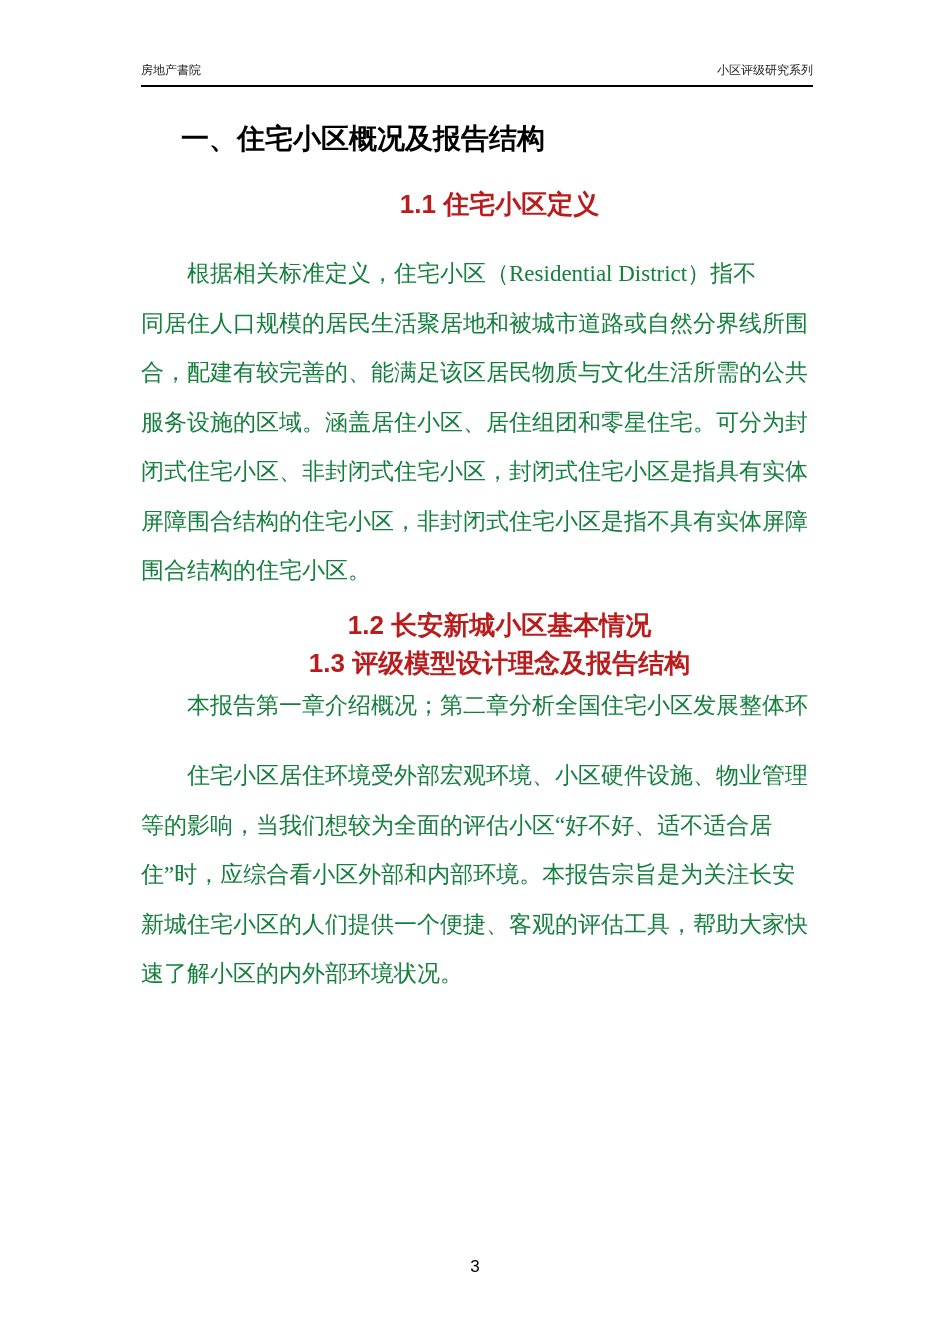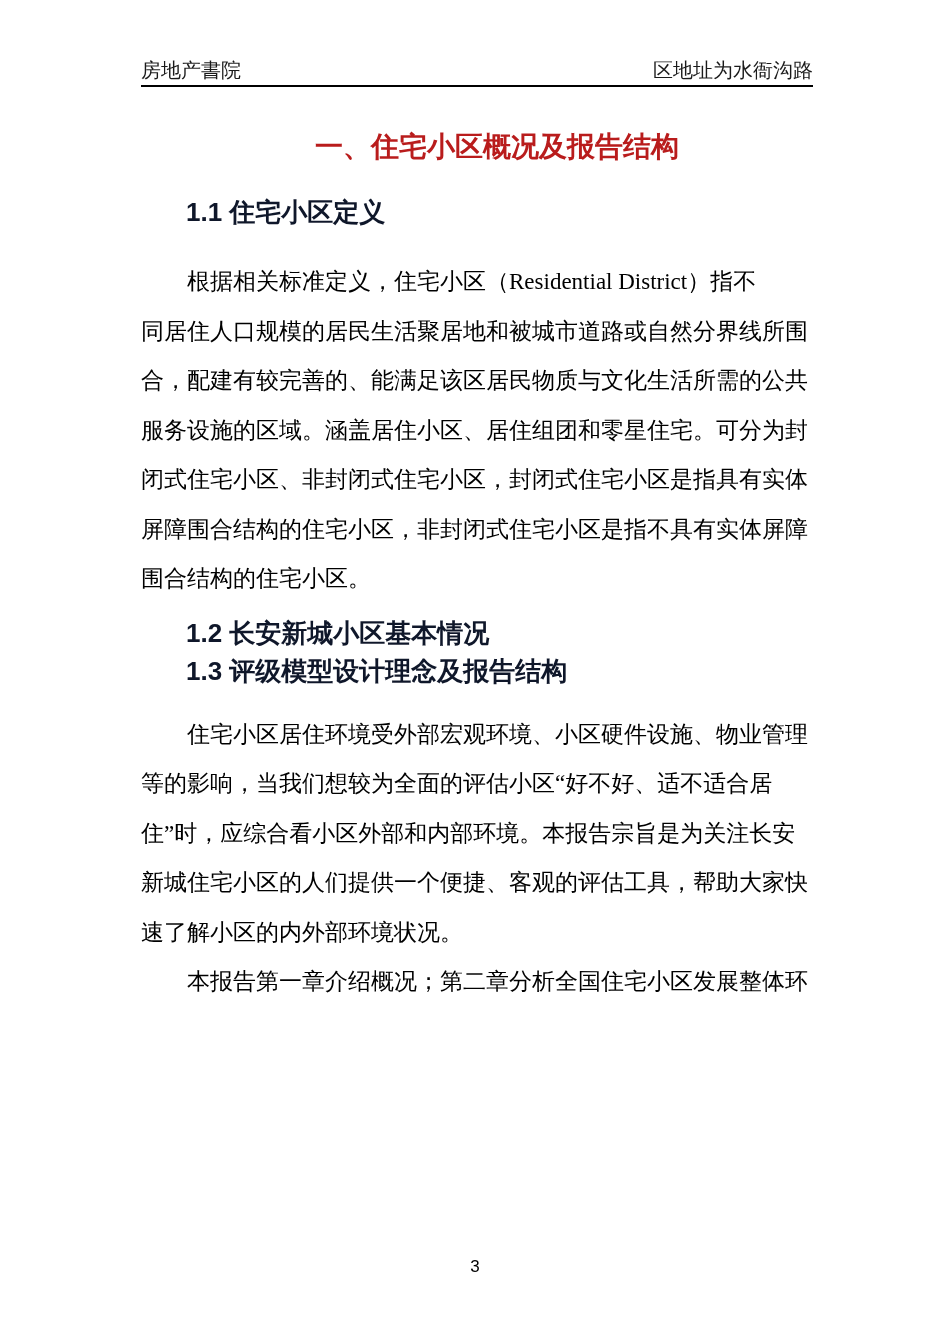--- a/index.html
+++ b/index.html
@@ -18,55 +18,55 @@
   
   .page-header {
     margin: 0 137px 0 141px;
     padding-top: 60px;
     padding-bottom: 5px;
     border-bottom: 2.5px solid #000000;
     display: flex;
     justify-content: space-between;
     align-items: flex-end;
     font-family: "Liberation Sans", "DejaVu Sans", sans-serif;
-    font-size: 20px;
+    font-size: 12px;
     line-height: 20px;
     color: #1a1a1a;
   }
   
   h1.doc-title {
-    margin: 40px 137px 0 141px;
+    margin: 32px 137px 0 141px;
     padding-left: 40px;
     font-family: "Liberation Sans", "DejaVu Sans", sans-serif;
     font-weight: 700;
     font-size: 28px;
     line-height: 40px;
-    color: #b91c1c;
-    text-align: center;
+    color: #000000;
   }
   h2.sec-heading {
     margin: 27px 137px 0 141px;
     padding-left: 45px;
     font-family: "Liberation Sans", "DejaVu Sans", sans-serif;
     font-weight: 700;
     font-size: 26px;
     line-height: 36px;
-    color: #0f172a;
+    color: #b91c1c;
+    text-align: center;
   }
   h2#sec-heading-1-2 { margin-top: 11px; }
   h2#sec-heading-1-3 { margin-top: 2px; }
   
   p.para {
     margin: 26px 137px 0 141px;
     font-size: 23px;
     line-height: 49.5px;
     text-align: justify;
     text-indent: 46px;        
     white-space: pre-line;    
-    color: #000000;
+    color: #15803d;
   }
   p#para-1-1 { margin-top: 27px; }
   p#para-1-2 { margin-top: 25px; }
   p#para-1-3a { margin-top: 21px; }
   p#para-1-3b { margin-top: 0; }
   
   .page-footer {
     position: absolute;
     top: 1255px; left: 0;
     width: 100%;
@@ -77,45 +77,45 @@
     color: #000000;
   }
 </style>
 </head>
 <body>
 
 <div class="sheet">
 
   <div class="page-header">
     <span>房地产書院</span>
-    <span>区地址为水衙沟路</span>
+    <span>小区评级研究系列</span>
   </div>
 
   <h1 class="doc-title">一、住宅小区概况及报告结构</h1>
 
   <h2 class="sec-heading" id="sec-heading-1-1">1.1 住宅小区定义</h2>
 
   <p class="para" id="para-1-1">根据相关标准定义，住宅小区（Residential District）指不
 同居住人口规模的居民生活聚居地和被城市道路或自然分界线所围
 合，配建有较完善的、能满足该区居民物质与文化生活所需的公共
 服务设施的区域。涵盖居住小区、居住组团和零星住宅。可分为封
 闭式住宅小区、非封闭式住宅小区，封闭式住宅小区是指具有实体
 屏障围合结构的住宅小区，非封闭式住宅小区是指不具有实体屏障
 围合结构的住宅小区。</p>
 
   <h2 class="sec-heading" id="sec-heading-1-2">1.2 长安新城小区基本情况</h2>
 
 
   <h2 class="sec-heading" id="sec-heading-1-3">1.3 评级模型设计理念及报告结构</h2>
 
+  <p class="para" id="para-1-3b">本报告第一章介绍概况；第二章分析全国住宅小区发展整体环</p>
+
   <p class="para" id="para-1-3a">住宅小区居住环境受外部宏观环境、小区硬件设施、物业管理
 等的影响，当我们想较为全面的评估小区“好不好、适不适合居
 住”时，应综合看小区外部和内部环境。本报告宗旨是为关注长安
 新城住宅小区的人们提供一个便捷、客观的评估工具，帮助大家快
 速了解小区的内外部环境状况。</p>
-
-  <p class="para" id="para-1-3b">本报告第一章介绍概况；第二章分析全国住宅小区发展整体环</p>
 
   <div class="page-footer">
     <span>3</span>
   </div>
 
 </div>
 
 </body></html>

